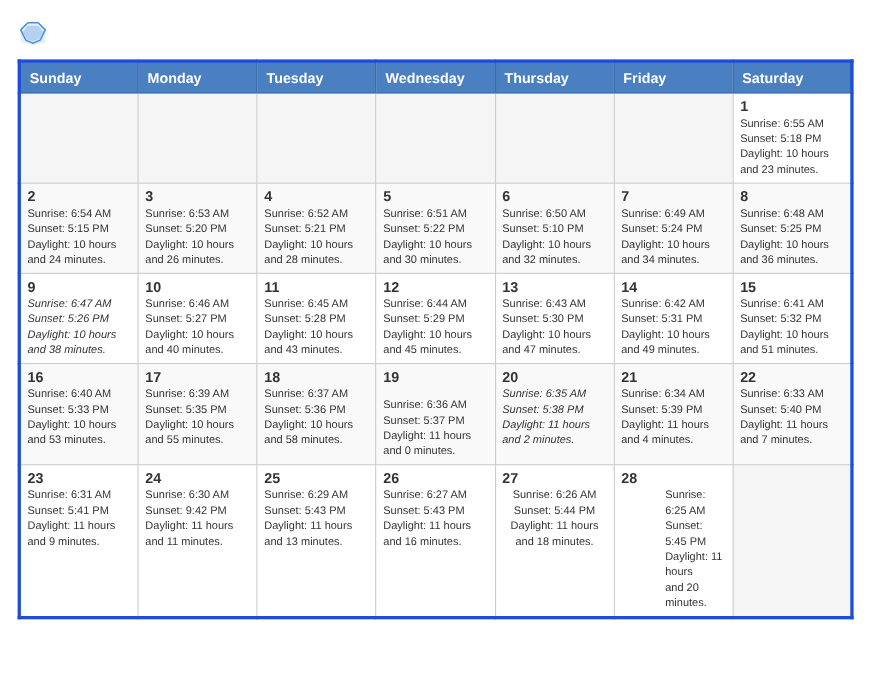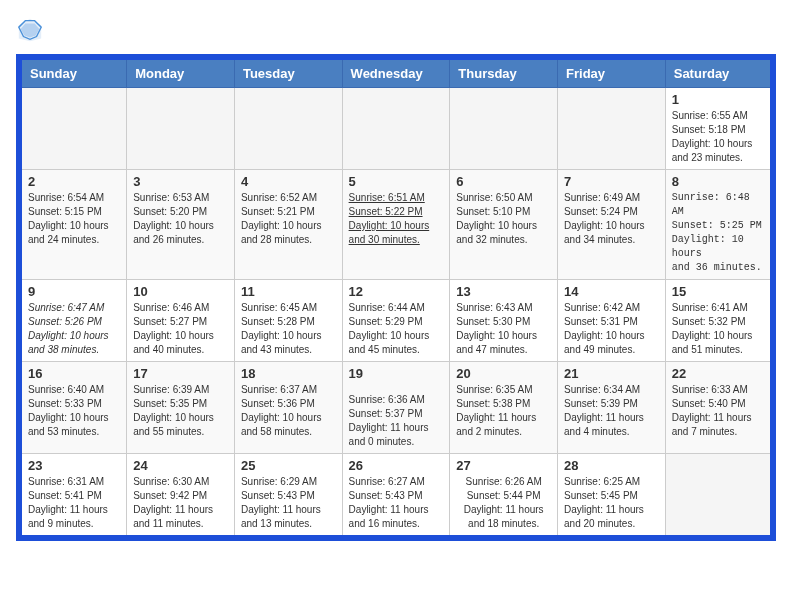--- a/index.html
+++ b/index.html
@@ -44,21 +44,21 @@
       color: #333;
       line-height: 1.1;
     }
     .location-title {
       font-size: 16px;
       color: #555;
     }
     .calendar-table {
       width: 100%;
       border-collapse: collapse;
-      border: 6px solid #1d4ed8;
+      border: 3px solid #1d4ed8;
     }
     .calendar-table th {
       background-color: #4a7fc1;
       color: #fff;
       text-align: left;
       padding: 6px 8px;
       font-size: 13px;
       font-weight: bold;
       border: 1px solid #3a6ab1;
     }
@@ -158,42 +158,42 @@
         </td>
         <td>
           <span class="day-number">4</span>
           <div class="day-info" style="white-space: pre-line;">Sunrise: 6:52 AM
 Sunset: 5:21 PM
 Daylight: 10 hours
 and 28 minutes.</div>
         </td>
         <td>
           <span class="day-number">5</span>
-          <div class="day-info" style="white-space: pre-line; text-decoration: underline;">Sunrise: 6:51 AM
+          <div class="day-info" style="white-space: pre-line;">Sunrise: 6:51 AM
 Sunset: 5:22 PM
 Daylight: 10 hours
 and 30 minutes.</div>
         </td>
         <td>
           <span class="day-number">6</span>
           <div class="day-info" style="white-space: pre-line;">Sunrise: 6:50 AM
 Sunset: 5:10 PM
 Daylight: 10 hours
 and 32 minutes.</div>
         </td>
         <td>
           <span class="day-number">7</span>
           <div class="day-info" style="white-space: pre-line;">Sunrise: 6:49 AM
 Sunset: 5:24 PM
 Daylight: 10 hours
 and 34 minutes.</div>
         </td>
         <td>
           <span class="day-number">8</span>
-          <div class="day-info" style="white-space: pre-line; font-family: Liberation Mono, monospace;">Sunrise: 6:48 AM
+          <div class="day-info" style="white-space: pre-line;">Sunrise: 6:48 AM
 Sunset: 5:25 PM
 Daylight: 10 hours
 and 36 minutes.</div>
         </td>
       </tr>
       <tr>
         <td>
           <span class="day-number">9</span>
           <div class="day-info" style="white-space: pre-line; font-style: italic;">Sunrise: 6:47 AM
 Sunset: 5:26 PM
@@ -267,21 +267,21 @@
         </td>
         <td>
           <span class="day-number">19</span>
           <div class="day-info" style="white-space: pre-line; margin-top: 12px;">Sunrise: 6:36 AM
 Sunset: 5:37 PM
 Daylight: 11 hours
 and 0 minutes.</div>
         </td>
         <td>
           <span class="day-number">20</span>
-          <div class="day-info" style="white-space: pre-line;">Sunrise: 6:35 AM
+          <div class="day-info" style="white-space: pre-line; font-style: italic;">Sunrise: 6:35 AM
 Sunset: 5:38 PM
 Daylight: 11 hours
 and 2 minutes.</div>
         </td>
         <td>
           <span class="day-number">21</span>
           <div class="day-info" style="white-space: pre-line;">Sunrise: 6:34 AM
 Sunset: 5:39 PM
 Daylight: 11 hours
 and 4 minutes.</div>
@@ -325,21 +325,21 @@
         </td>
         <td>
           <span class="day-number">27</span>
           <div class="day-info" style="white-space: pre-line; text-align: center;">Sunrise: 6:26 AM
 Sunset: 5:44 PM
 Daylight: 11 hours
 and 18 minutes.</div>
         </td>
         <td>
           <span class="day-number">28</span>
-          <div class="day-info" style="white-space: pre-line;">Sunrise: 6:25 AM
+          <div class="day-info" style="white-space: pre-line; margin-left: 40px;">Sunrise: 6:25 AM
 Sunset: 5:45 PM
 Daylight: 11 hours
 and 20 minutes.</div>
         </td>
         <td class="empty"></td>
       </tr>
     </tbody>
 </table>
 
 </body></html>

